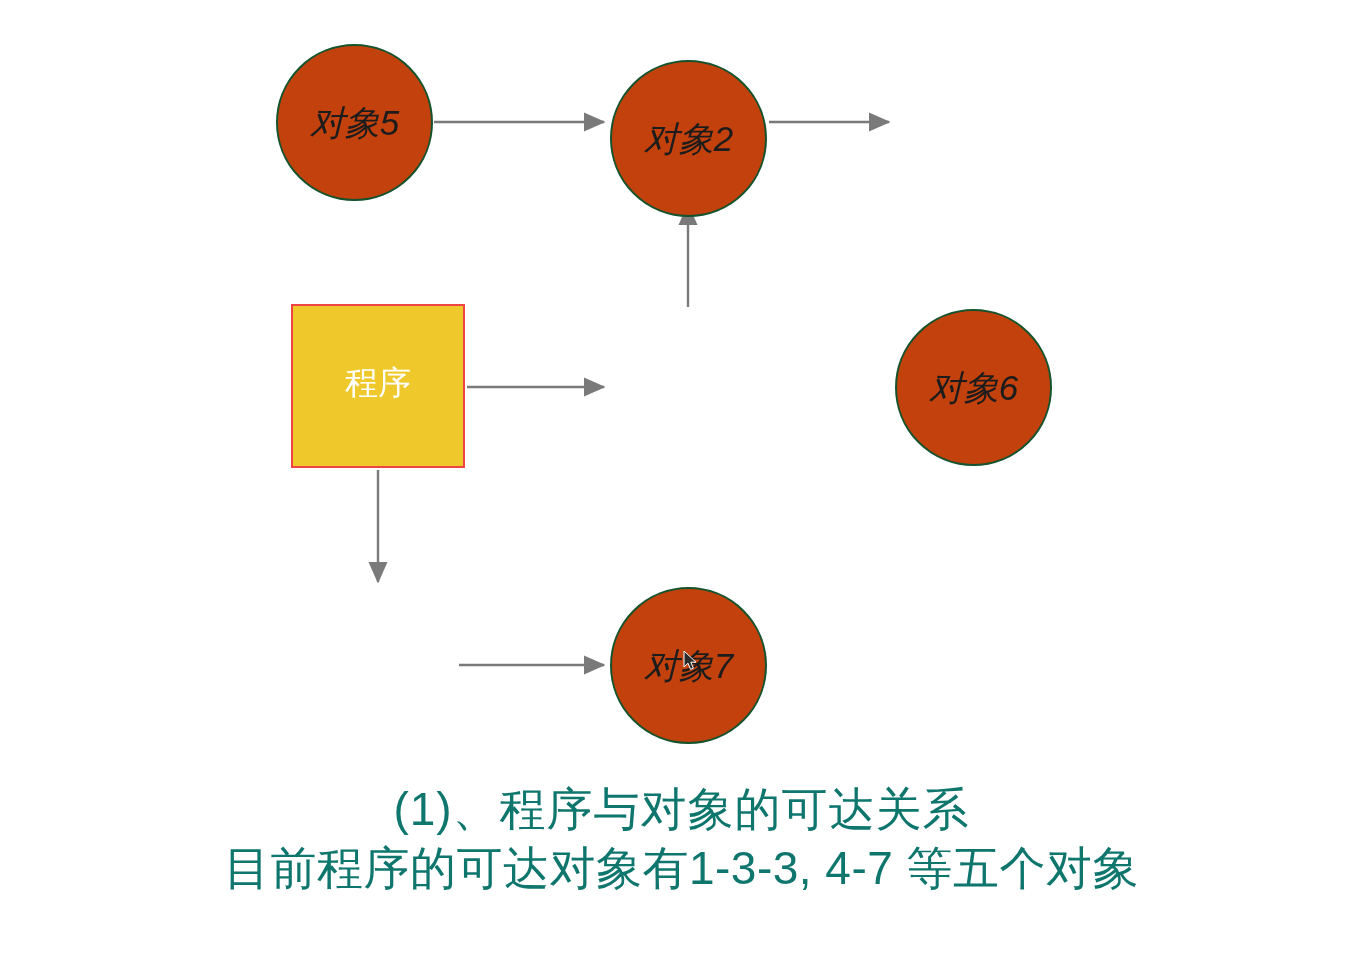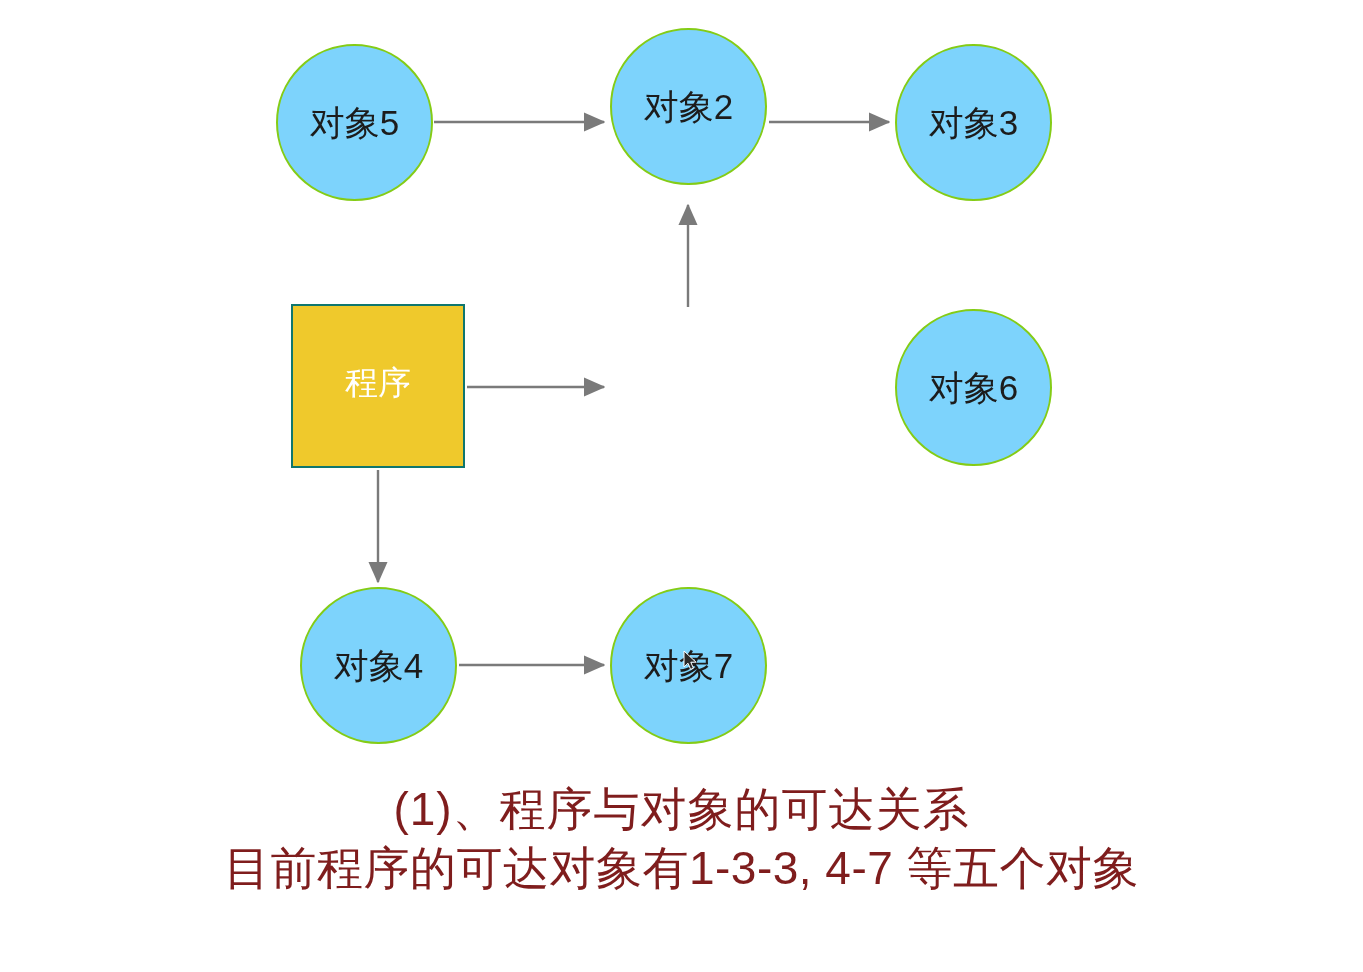--- a/index.html
+++ b/index.html
@@ -36,26 +36,27 @@
   .node {
     position: absolute;
     box-sizing: border-box;
     display: flex;
     align-items: center;
     justify-content: center;
   }
 
   .node-circle {
     border-radius: 50%;
-    border: 2px solid #84cc16;
-    background: #7dd3fc;
+    border: 2px solid #14532d;
+    background: #c2410c;
+    font-style: italic;
   }
 
   .node-square {
-    border: 2px solid #0f766e;
+    border: 2px solid #ef4444;
     background: #efc92c;
   }
 
   .node-label {
     font-size: 35px;
     line-height: 1;
     letter-spacing: 0px;
     white-space: nowrap;
     color: #1c1c1c;
     font-weight: 400;
@@ -63,40 +64,40 @@
 
   .node-square .node-label {
     color: #ffffff;
     font-size: 33px;
     position: relative;
     top: -4px;
   }
 
   
   #node-obj5  { left: 276px; top: 44px;  width: 157px; height: 157px; }
-  #node-obj2  { left: 610px; top: 28px;  width: 157px; height: 157px; }
+  #node-obj2  { left: 610px; top: 60px;  width: 157px; height: 157px; }
   #node-obj3  { left: 895px; top: 44px;  width: 157px; height: 157px; }
   #node-prog  { left: 291px; top: 304px; width: 174px; height: 164px; }
   #node-obj1  { left: 610px; top: 309px; width: 157px; height: 157px; }
   #node-obj6  { left: 895px; top: 309px; width: 157px; height: 157px; justify-content: center; }
   #node-obj4  { left: 300px; top: 587px; width: 157px; height: 157px; }
   #node-obj7  { left: 610px; top: 587px; width: 157px; height: 157px; }
 
   
   .captions {
     position: absolute;
     left: 0;
     top: 780px;
     width: 1363px;
     text-align: center;
   }
   .caption-line {
     font-size: 46px;
     line-height: 1.28;
-    color: #7f1d1d;
+    color: #0f766e;
     white-space: nowrap;
     font-weight: 400;
   }
   .caption-line.line-1 { letter-spacing: 1px; }
   .caption-line.line-2 { letter-spacing: 0.5px; }
 
   
   #cursor-artifact {
     position: absolute;
     left: 683px;
@@ -132,36 +133,30 @@
   </svg>
 
   <div class="node node-circle" id="node-obj5">
     <span class="node-label">对象5</span>
   </div>
 
   <div class="node node-circle" id="node-obj2">
     <span class="node-label">对象2</span>
   </div>
 
-  <div class="node node-circle" id="node-obj3">
-    <span class="node-label">对象3</span>
-  </div>
 
   <div class="node node-square" id="node-prog">
     <span class="node-label">程序</span>
   </div>
 
 
   <div class="node node-circle" id="node-obj6">
     <span class="node-label">对象6</span>
   </div>
 
-  <div class="node node-circle" id="node-obj4">
-    <span class="node-label">对象4</span>
-  </div>
 
   <div class="node node-circle" id="node-obj7">
     <span class="node-label">对象7</span>
   </div>
 
   <svg id="cursor-artifact" viewBox="0 0 16 22">
     <path d="M1,1 L1,17 L5,13.2 L7.6,19.4 L10.4,18.2 L7.8,12.2 L13,12.2 Z" fill="#2b2b2b" stroke="#ffffff" stroke-width="1"></path>
   </svg>
 
   <div class="captions">

